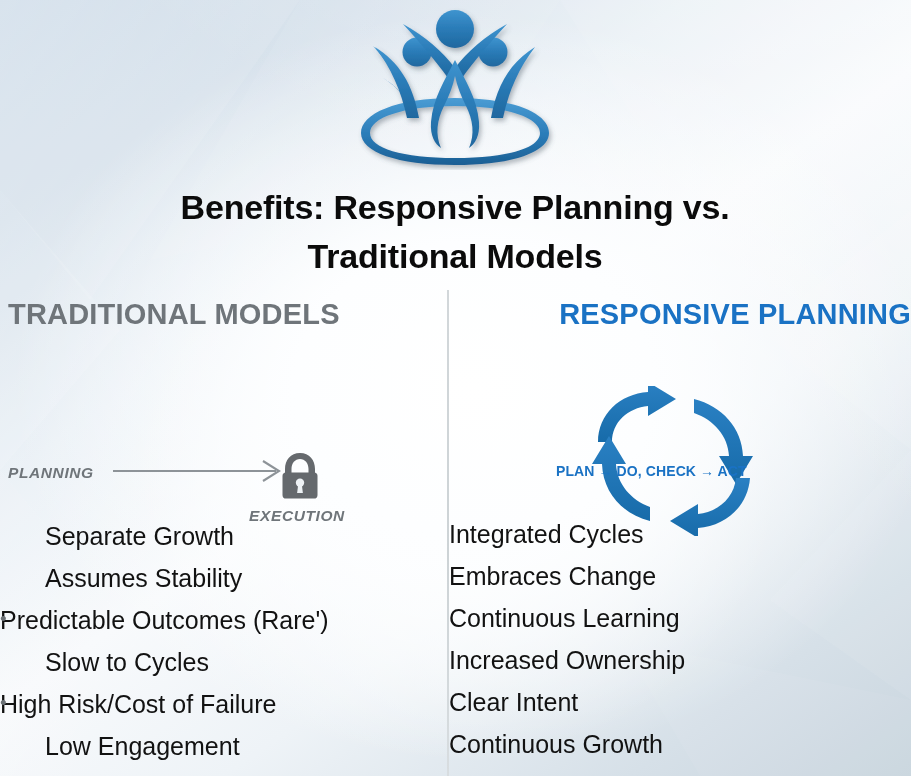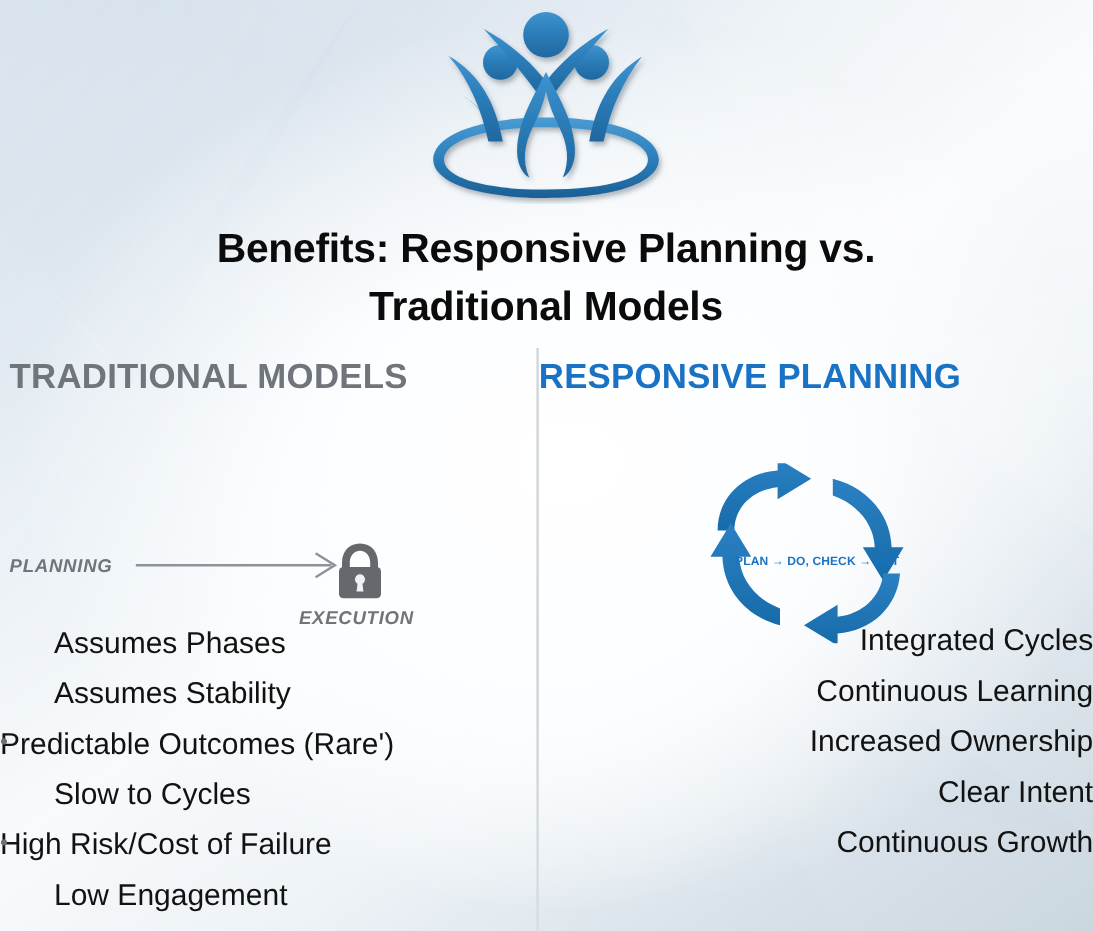--- a/index.html
+++ b/index.html
@@ -83,21 +83,21 @@
     letter-spacing: 0.2px;
     white-space: nowrap;
   }
   .col-left .col-head {
     color: #6f757a;
     text-align: left;
     padding-left: 8px;
   }
   .col-right .col-head {
     color: #1a72c4;
-    text-align: left;
+    text-align: right;
   }
 
   
   .trad-diagram {
     position: relative;
     height: 175px;
     margin-top: 8px;
     font-style: italic;
   }
   .planning-label {
@@ -140,22 +140,22 @@
   .cycle-svg {
     position: absolute;
     left: 127px;
     top: 48px;
   }
   .cycle-label {
     position: absolute;
     left: 107px;
     top: 125px;
     width: 250px;
-    text-align: center;
-    font-size: 10px;
+    text-align: left;
+    font-size: 14px;
     font-weight: bold;
     color: #1a72c4;
     letter-spacing: 0.1px;
     white-space: nowrap;
   }
 
   
   ul.bullets {
     list-style: none;
     margin: 0;
@@ -177,21 +177,21 @@
     content: "\2022";
     position: absolute;
     left: 0px;
     top: -1px;
     font-size: 19px;
     color: #6b7176;
   }
   .list-left li.indented { padding-left: 45px; }
 
   .list-right { margin-top: 4px; }
-  .list-right li { text-align: right; }
+  .list-right li { text-align: left; }
 </style>
 </head>
 <body>
 
 <div id="slide">
 
   <svg id="facets" width="911" height="776" viewBox="0 0 911 776">
     <polygon points="0,0 300,0 90,300 0,190" fill="#ffffff" opacity="0.10"></polygon>
     <polygon points="300,0 560,0 420,210 150,260" fill="#ffffff" opacity="0.07"></polygon>
     <polygon points="560,0 911,0 911,210 660,160" fill="#ffffff" opacity="0.09"></polygon>
@@ -293,21 +293,21 @@
                  L 30.5 25 L 37 25 L 37 19 C 37 10, 31.5 3, 22 3 Z" fill="#65696d"></path>
         <rect x="4.5" y="22.5" width="35" height="26" rx="3.6" fill="#65696d"></rect>
         <circle cx="22" cy="32.8" r="4.2" fill="#eef2f5"></circle>
         <path d="M20.2 34.5 L 23.8 34.5 L 24.9 43 L 19.1 43 Z" fill="#eef2f5"></path>
       </svg>
 
       <div class="execution-label">EXECUTION</div>
     </div>
 
     <ul class="bullets list-left">
-      <li class="indented">Assumes Phases</li>
+      <li class="indented">Separate Growth</li>
       <li class="indented">Assumes Stability</li>
       <li class="bulleted">Predictable Outcomes (Rare')</li>
       <li class="indented">Slow to Cycles</li>
       <li class="bulleted">High Risk/Cost of Failure</li>
       <li class="indented">Low Engagement</li>
     </ul>
   </div>
 
   <div class="col col-right">
 
@@ -344,20 +344,21 @@
                    L 16 78 L 33 50 L 50 78 L 40 78
                    C 41 98, 55 114, 74 121 Z"></path>
         </g>
       </svg>
 
       <div class="cycle-label">PLAN → DO, CHECK → ACT</div>
     </div>
 
     <ul class="bullets list-right">
       <li>Integrated Cycles</li>
+      <li>Embraces Change</li>
       <li>Continuous Learning</li>
       <li>Increased Ownership</li>
       <li>Clear Intent</li>
       <li>Continuous Growth</li>
     </ul>
   </div>
 
 </div>
 
 </body></html>

